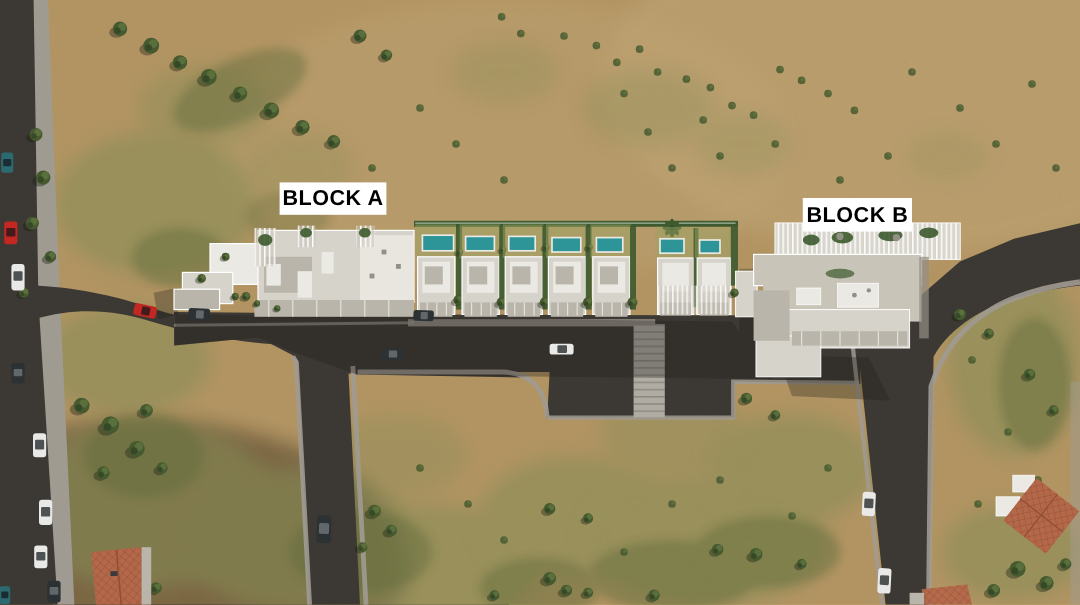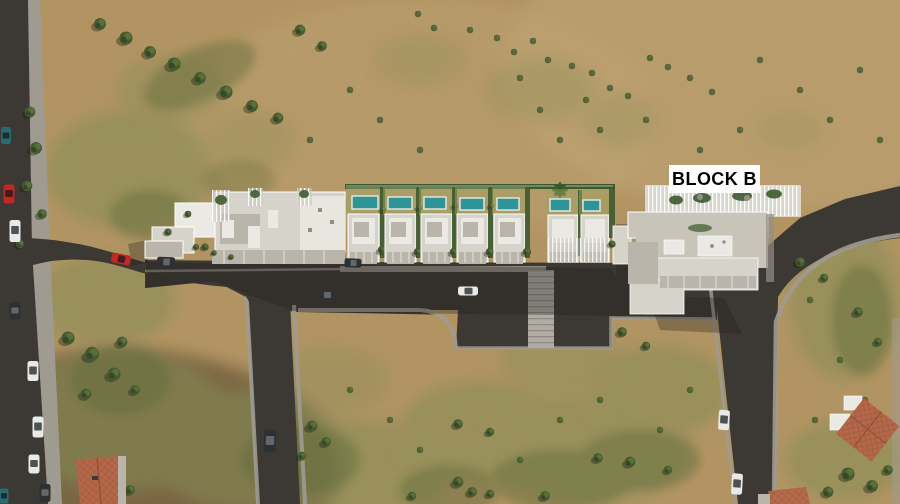--- a/index.html
+++ b/index.html
@@ -483,14 +483,15 @@
           <rect x="-5.5" y="-10" width="11" height="20" rx="2.5" class="cbody-white"></rect>
           <rect x="-3.8" y="-4.5" width="7.6" height="8" rx="1" class="cglass"></rect>
         </g>
     <g transform="translate(737,484) rotate(3)">
           <rect x="-5.5" y="-10.5" width="11" height="21" rx="2.5" class="cbody-white"></rect>
           <rect x="-3.8" y="-4.5" width="7.6" height="8" rx="1" class="cglass"></rect>
         </g>
   </g>
 </svg>
 
+<div class="block-label" id="labelA" style="left:233px;top:152px;width:89px;height:27px">BLOCK A</div>
 <div class="block-label" id="labelB" style="left:669px;top:165px;width:91px;height:28px">BLOCK B</div>
 </div>
 
 </body></html>

